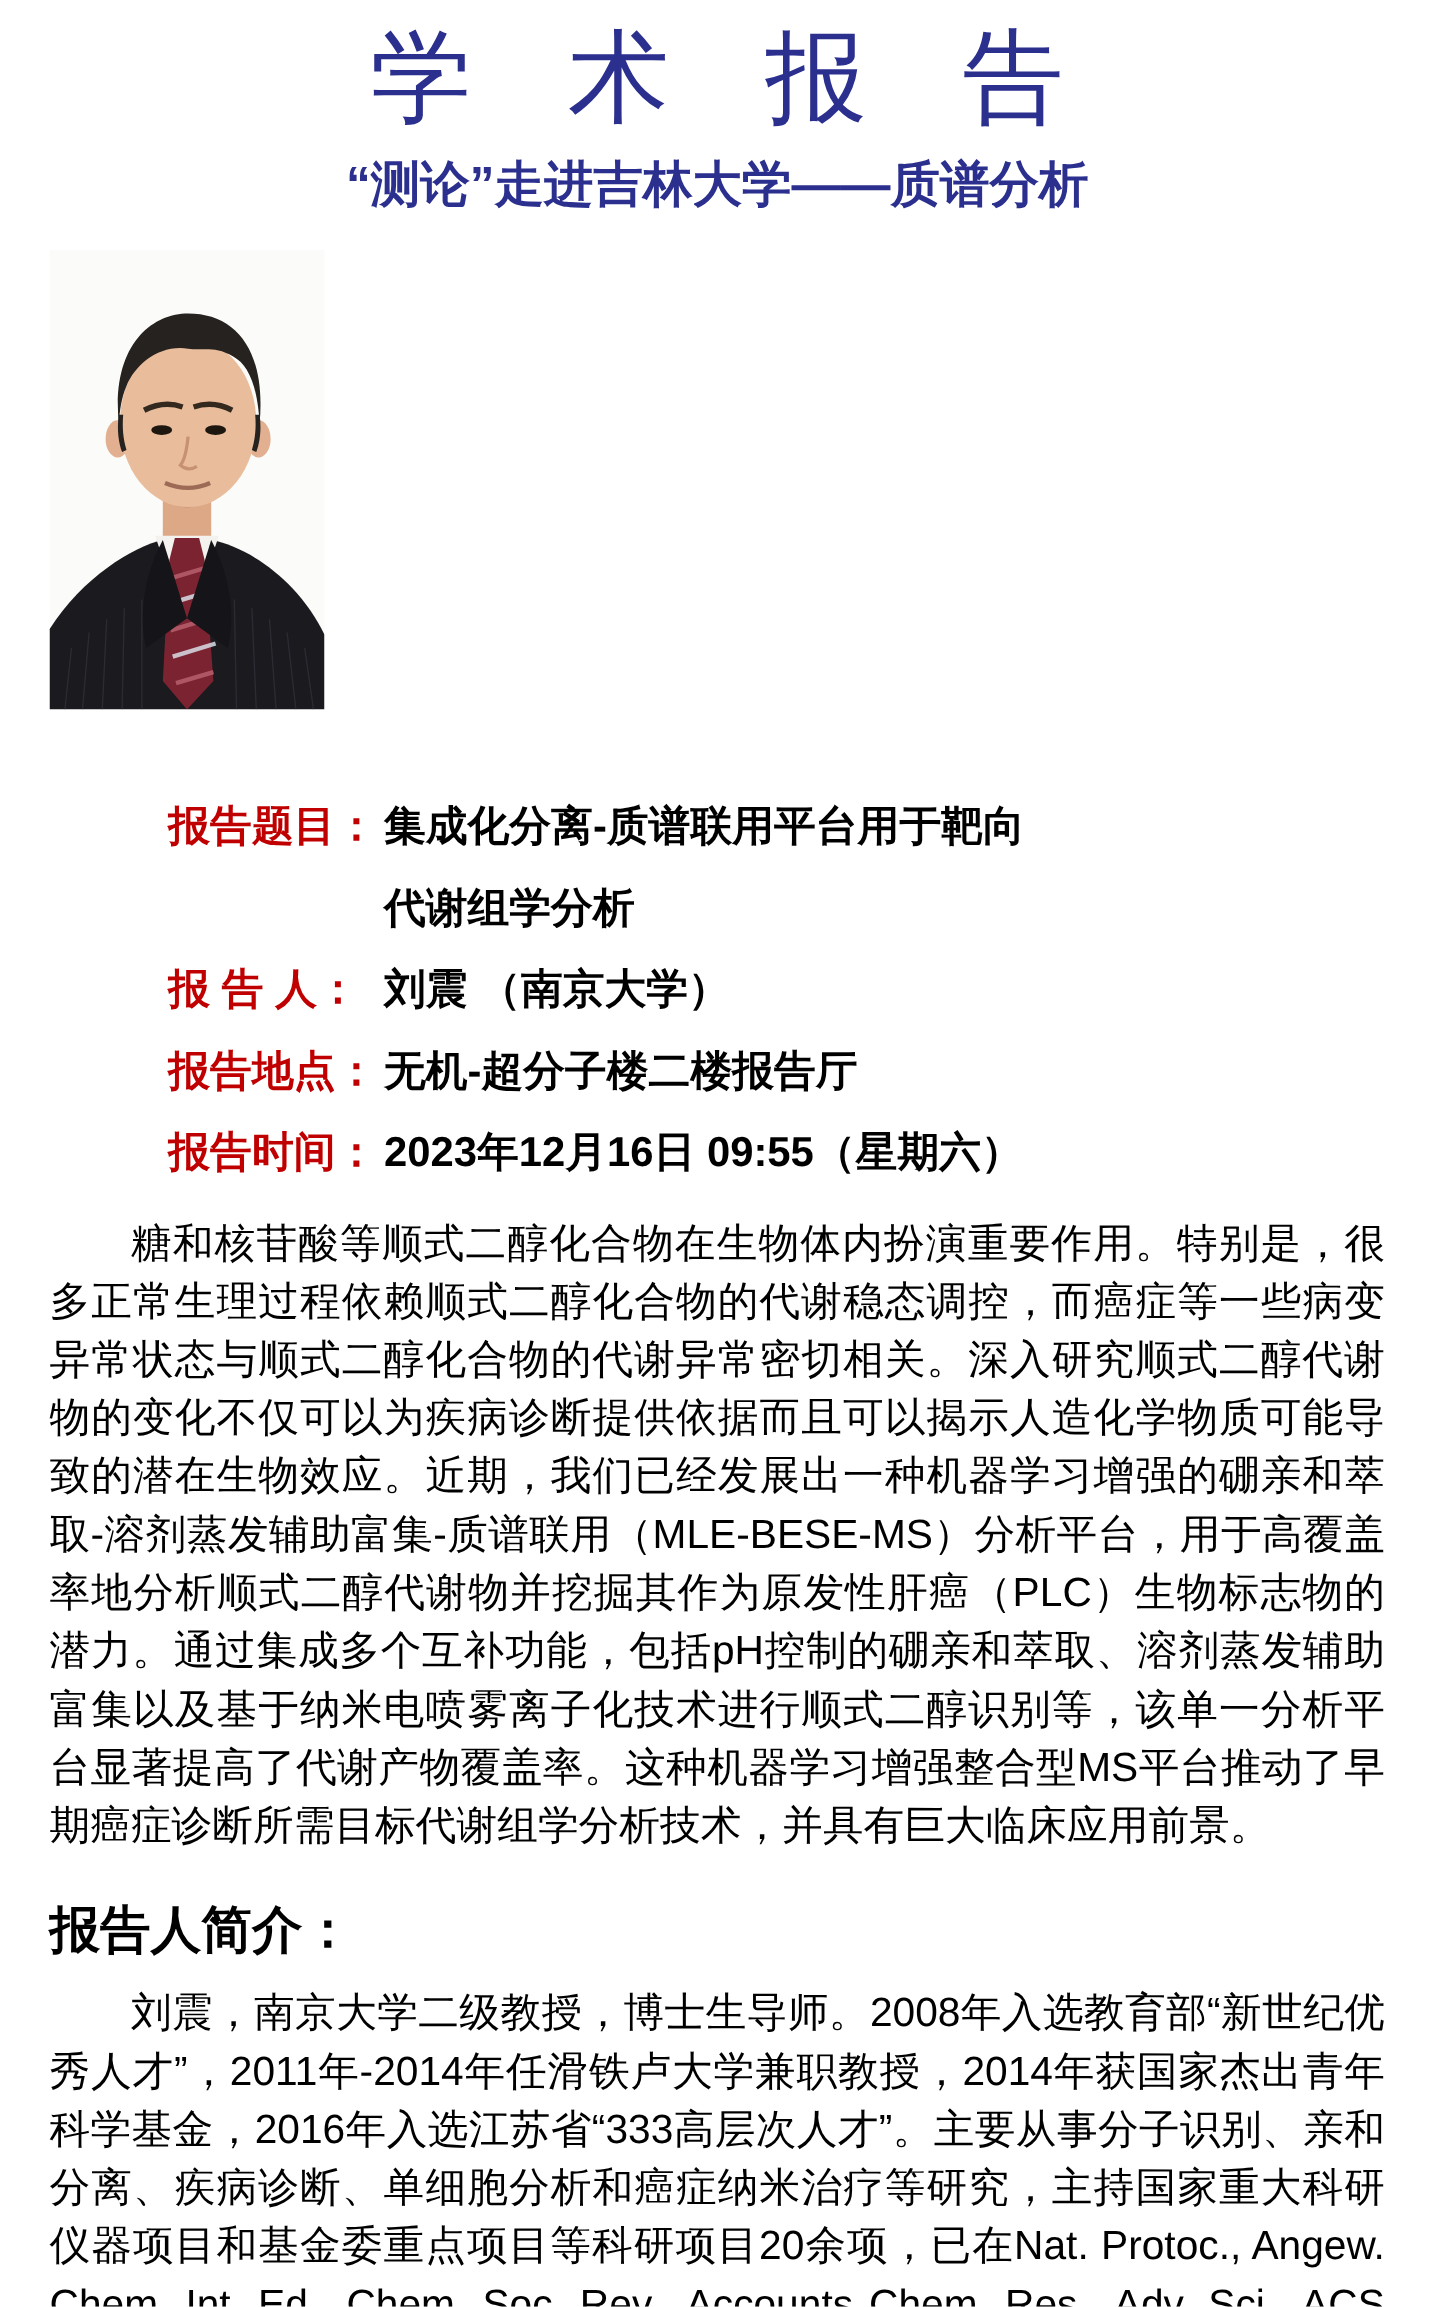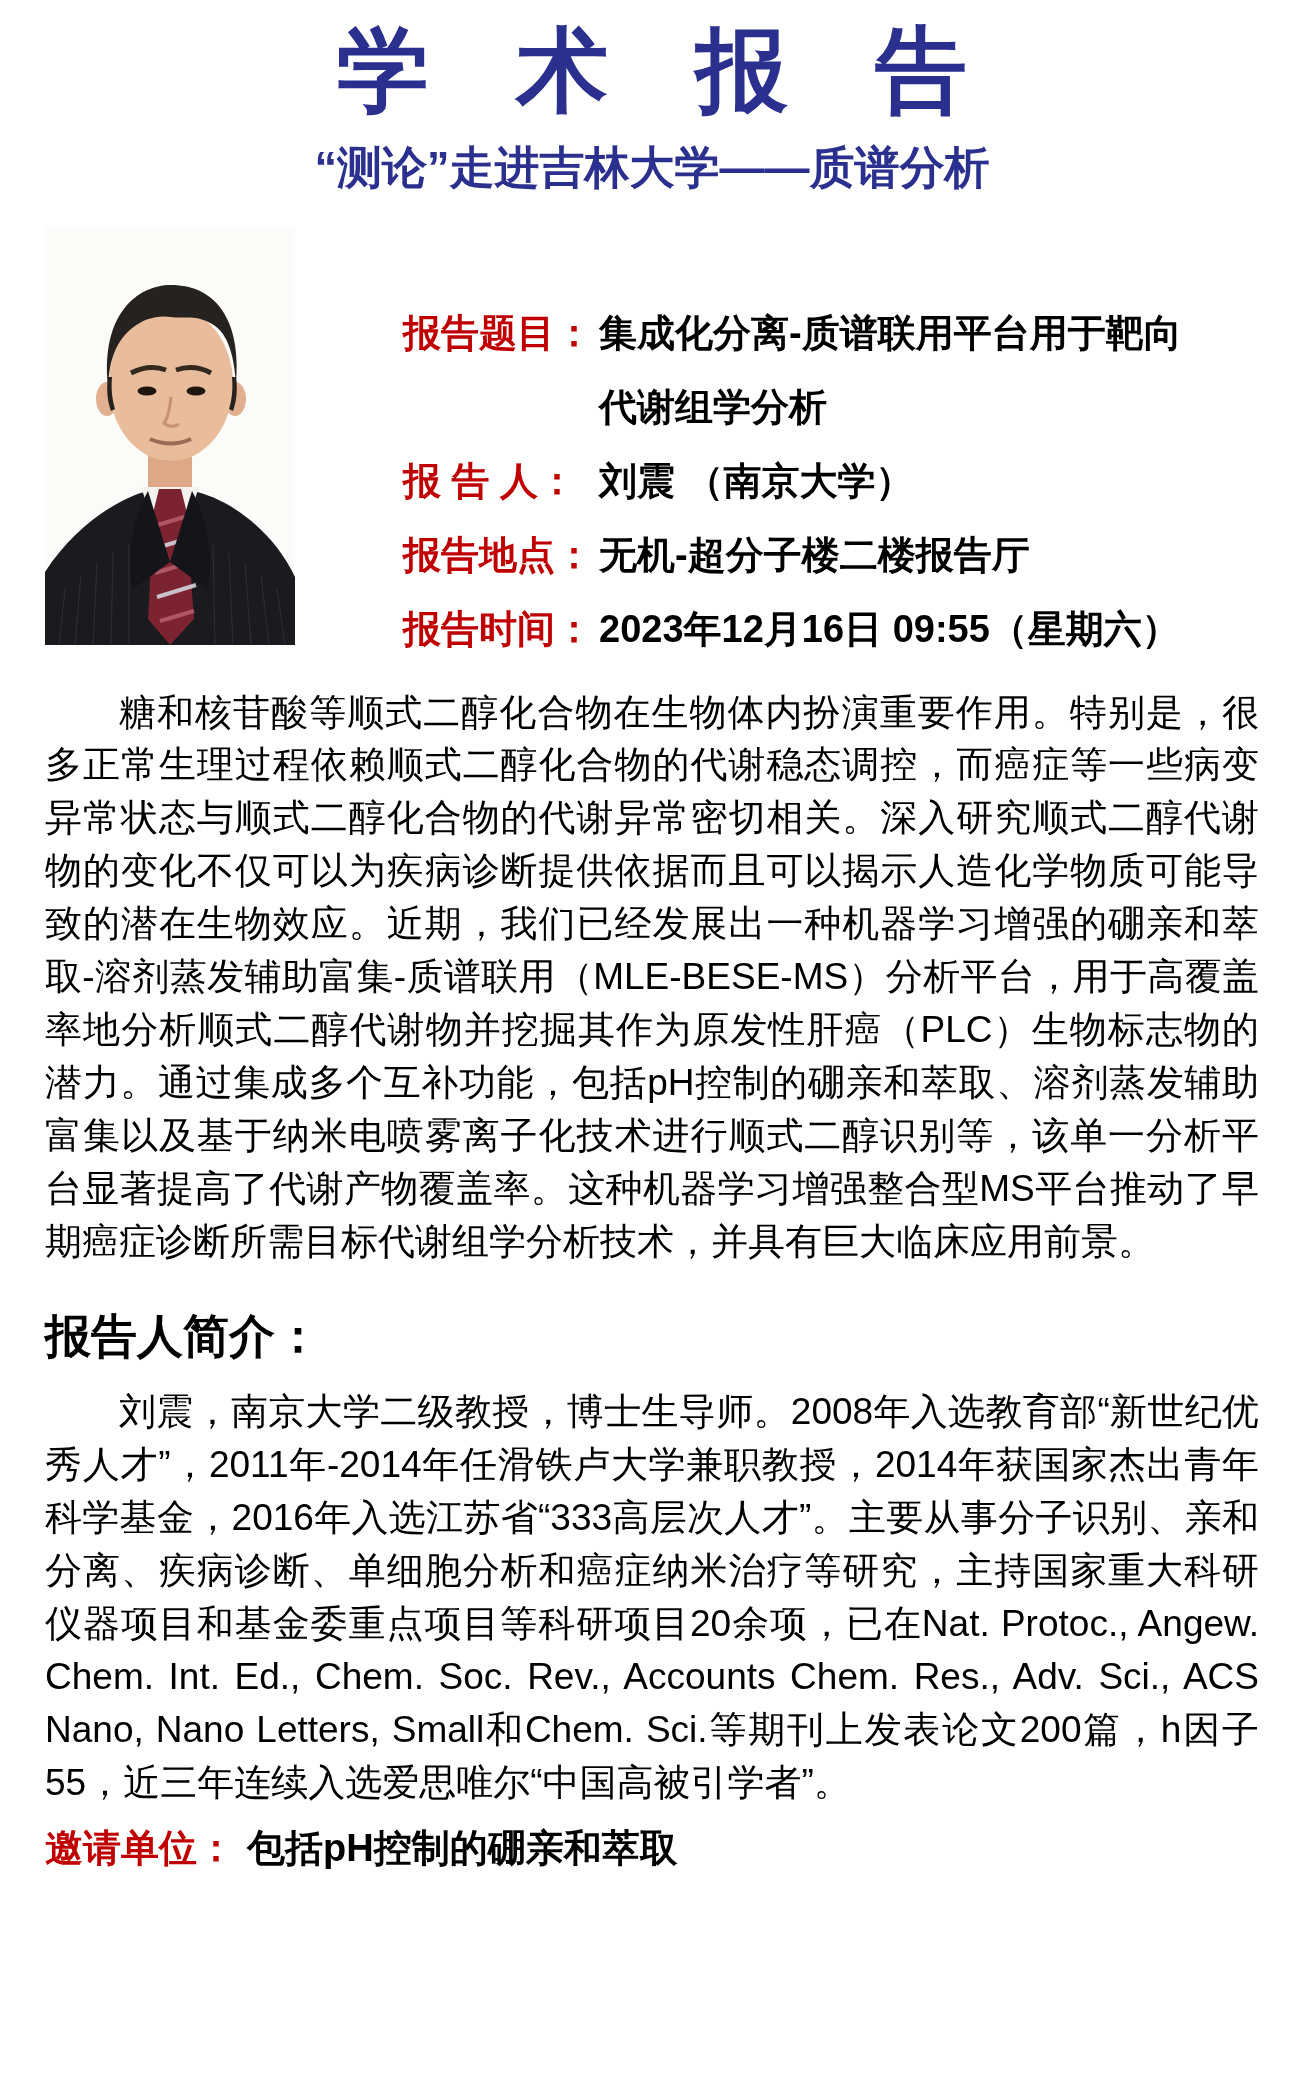--- a/index.html
+++ b/index.html
@@ -8,28 +8,28 @@
     --ink:#000000;
   }
   html,body{margin:0;padding:0;background:#ffffff;}
   .page{
     width:1304px;height:2097px;background:#ffffff;overflow:hidden;
     box-sizing:border-box;position:relative;color:var(--ink);
     font-family:"Liberation Sans",sans-serif;
   }
   .title{
     text-align:center;padding-top:18px;font-size:92px;line-height:1.15;
-    font-weight:700;color:var(--blue);letter-spacing:0.95em;text-indent:0.95em;
+    font-weight:400;color:var(--blue);letter-spacing:0.95em;text-indent:0.95em;
     font-family:"DejaVu Sans","Liberation Sans",sans-serif;
   }
   .subtitle{
     text-align:center;margin-top:14px;font-size:45px;line-height:1.35;
     font-weight:bold;color:var(--blue);
   }
-  .info{display:flex;margin:28px 45px 0 45px;}
+  .info{display:flex;margin:28px 45px 0 45px;flex-direction:column;}
   .photo{width:250px;height:418px;flex:0 0 auto;display:block;}
   .rows{margin-left:108px;padding-top:70px;font-size:38px;font-weight:bold;}
   .row{height:74px;display:flex;align-items:center;white-space:pre;}
   .row .lbl{color:var(--red);width:196px;flex:0 0 auto;}
   .row .val{color:var(--ink);}
   .section{margin:0 45px;}
   .h{font-size:46px;font-weight:bold;line-height:1.3;margin-top:44px;color:var(--ink);}
   .h2{margin-top:38px;}
   .para{
     margin-top:20px;font-size:37px;line-height:1.43;text-align:justify;

